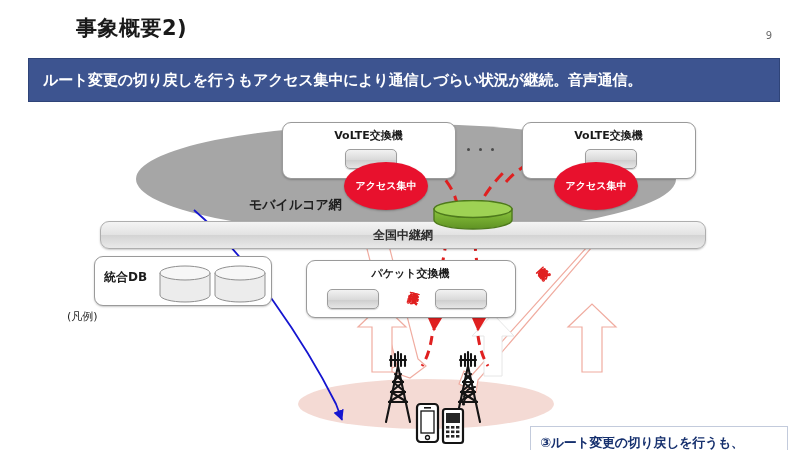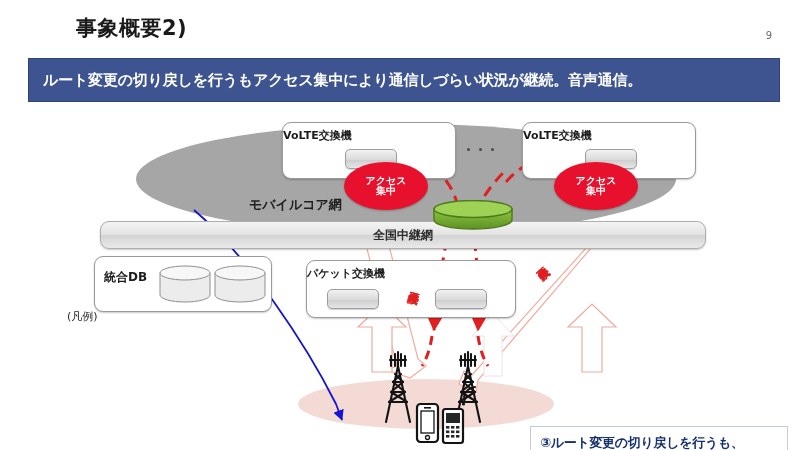--- a/index.html
+++ b/index.html
@@ -46,35 +46,35 @@
     display:flex;align-items:center;justify-content:center;
     font-size:12px;font-weight:bold;color:#2c2c2c;
   }
   
   .wbox{
     position:absolute;box-sizing:border-box;
     border:1px solid #9a9a9a;border-radius:9px;background:#ffffff;
     box-shadow:0 1px 2px rgba(0,0,0,.22);
   }
   .wbox .cap{
-    position:absolute;left:0;right:1px;top:5px;text-align:left;
+    position:absolute;left:0;right:1px;top:5px;text-align:center;
     font-size:11px;font-weight:bold;color:#1b1b1b;white-space:nowrap;
   }
   .unit{
     position:absolute;box-sizing:border-box;
     border:1px solid #9d9d9d;border-radius:5px;
     background:linear-gradient(to bottom,#f2f2f2,#d9d9d9 55%,#cfcfcf 58%,#e6e6e6);
     box-shadow:0 1px 1px rgba(0,0,0,.18);
   }
 
   
   .redblob{
     position:absolute;border-radius:50%;
     background:#e8112d;
-    display:flex;flex-direction:column;align-items:center;justify-content:center;
+    display:flex;align-items:center;justify-content:center;
     color:#ffffff;font-size:10px;font-weight:bold;line-height:1.05;
     box-shadow:0 1px 2px rgba(0,0,0,.25);
     z-index:6;
   }
 
   
   #greendisc{position:absolute;z-index:6;}
 
   
   .dots{position:absolute;display:flex;gap:9px;z-index:4;}
@@ -225,21 +225,21 @@
       </g>
     </svg>
 
     <div class="panel" style="left:94px;top:117px;width:606px;height:28px;text-align:center;">
       <span>全国中継網</span>
     </div>
 
 
     <div class="flab" style="left:243px;top:92px;font-size:13px;color:#1f1f1f;">モバイルコア網</div>
 
-    <div class="wbox" style="left:88px;top:152px;width:178px;height:56px;">
+    <div class="wbox" style="left:88px;top:152px;width:178px;height:50px;">
       <div style="position:absolute;left:9px;top:12px;font-size:12px;font-weight:bold;color:#1b1b1b;">統合DB</div>
       <svg style="position:absolute;left:62px;top:8px;" width="112" height="38">
         <g stroke="#8f8f8f" stroke-width="1">
           <path d="M3,8 L3,30 A25,7 0 0 0 53,30 L53,8 Z" fill="#ececec"></path>
           <ellipse cx="28" cy="8" rx="25" ry="7" fill="#f7f7f7"></ellipse>
           <path d="M58,8 L58,30 A25,7 0 0 0 108,30 L108,8 Z" fill="#ececec"></path>
           <ellipse cx="83" cy="8" rx="25" ry="7" fill="#f7f7f7"></ellipse>
         </g>
       </svg>
     </div>

